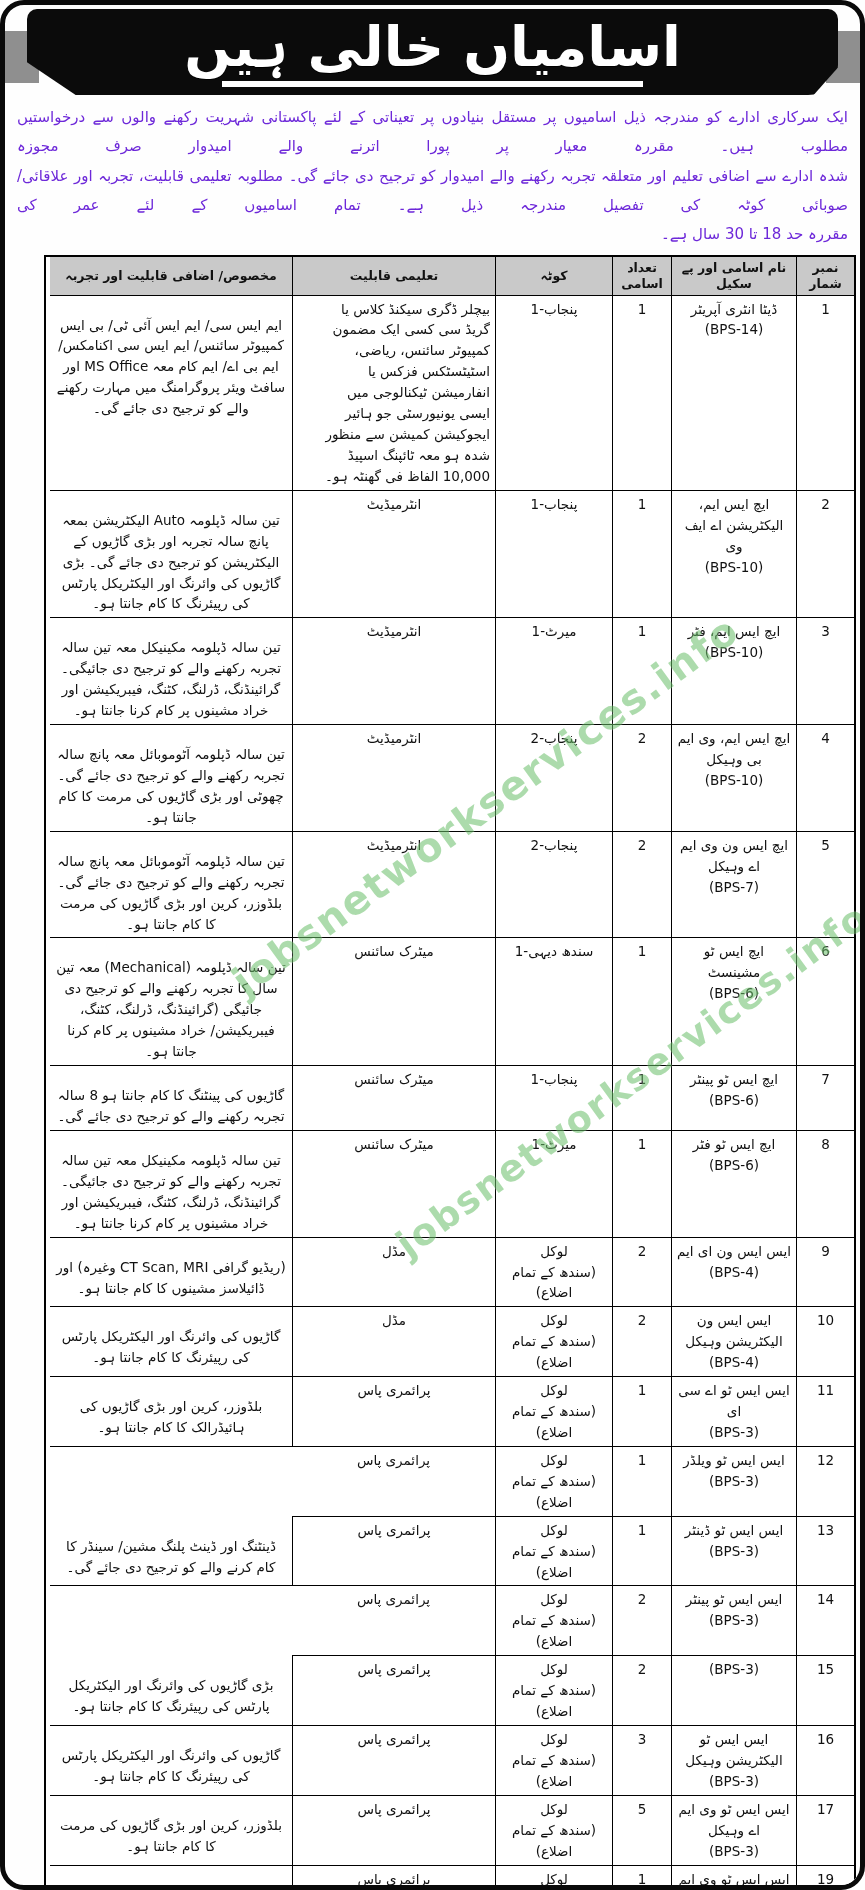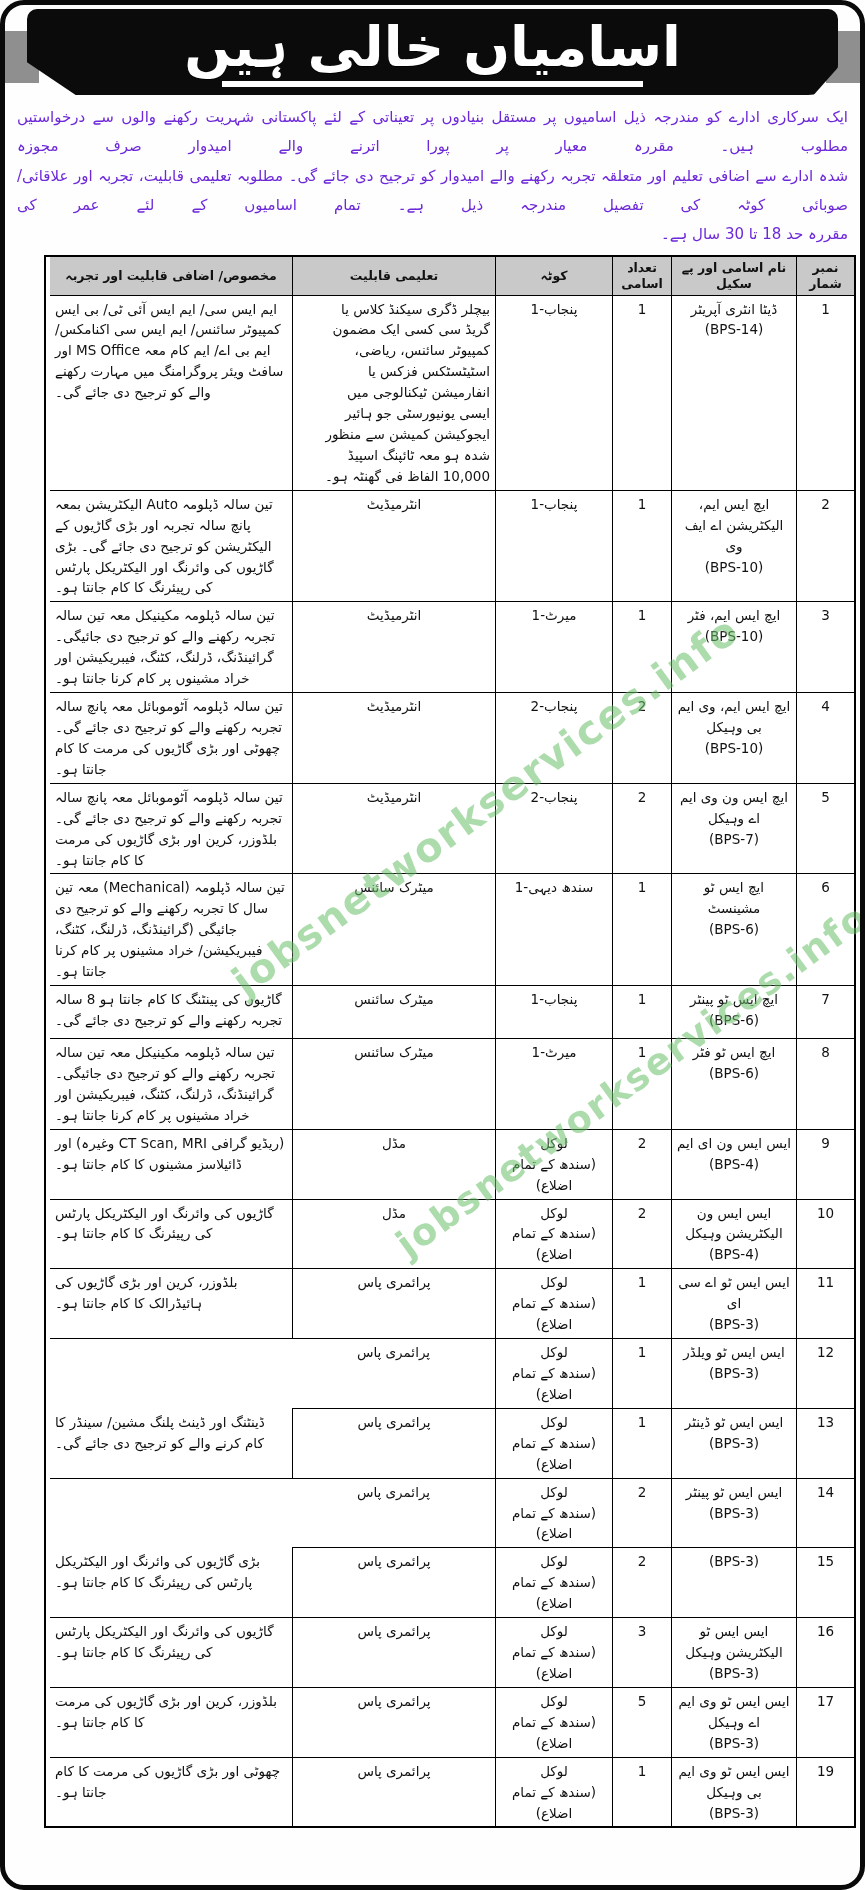--- a/index.html
+++ b/index.html
@@ -39,21 +39,21 @@
     border-inline-end:1px solid #000; border-bottom:1px solid #000;
     padding:3px 5px; font-size:13.5px; line-height:1.55; text-align:center;
     display:flex; flex-direction:column; justify-content:flex-start; box-sizing:border-box;
   }
   .cell:last-child{border-inline-end:none;}
   .t-row:last-child .cell{border-bottom:none;}
   .t-head .cell{
     background:#c9c9c9; font-weight:bold; font-size:12.5px; padding:3px 2px;
     justify-content:center; min-height:26px; line-height:1.25;
   }
-  .cell-req{text-align:left;}
+  .cell-req{text-align:center;margin-top:16px;}
   .cell-name .scale{display:block; direction:ltr;}
   .cell-quota .q2{display:block;}
   .t-row:nth-of-type(2)  {min-height:139px;}
   .t-row:nth-of-type(3)  {min-height:108px;}
   .t-row:nth-of-type(4)  {min-height:83px;}
   .t-row:nth-of-type(5)  {min-height:85px;}
   .t-row:nth-of-type(6)  {min-height:85px;}
   .t-row:nth-of-type(7)  {min-height:82px;}
   .t-row:nth-of-type(8)  {min-height:53px;}
   .t-row:nth-of-type(9)  {min-height:85px;}

